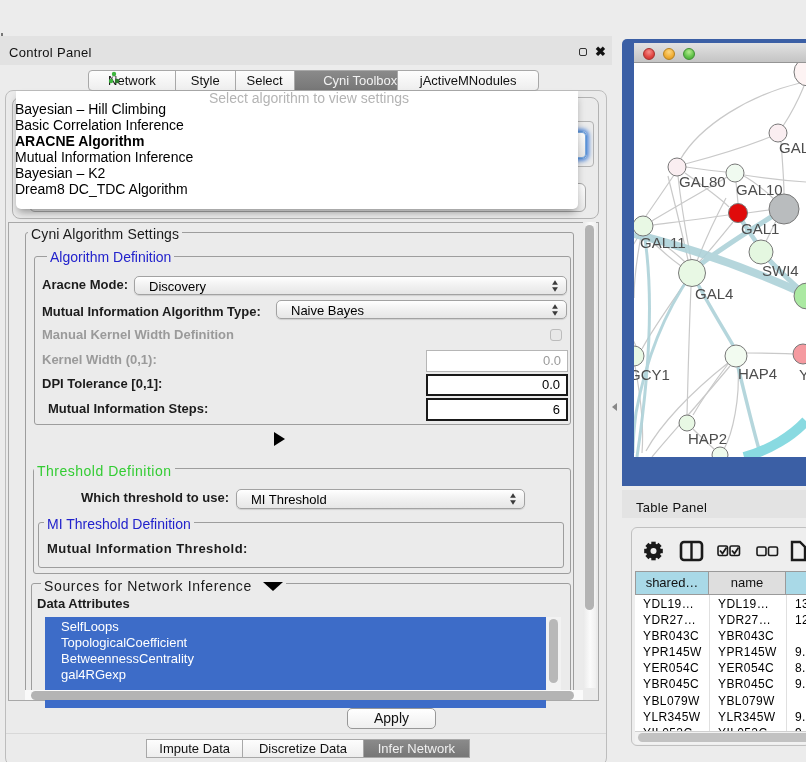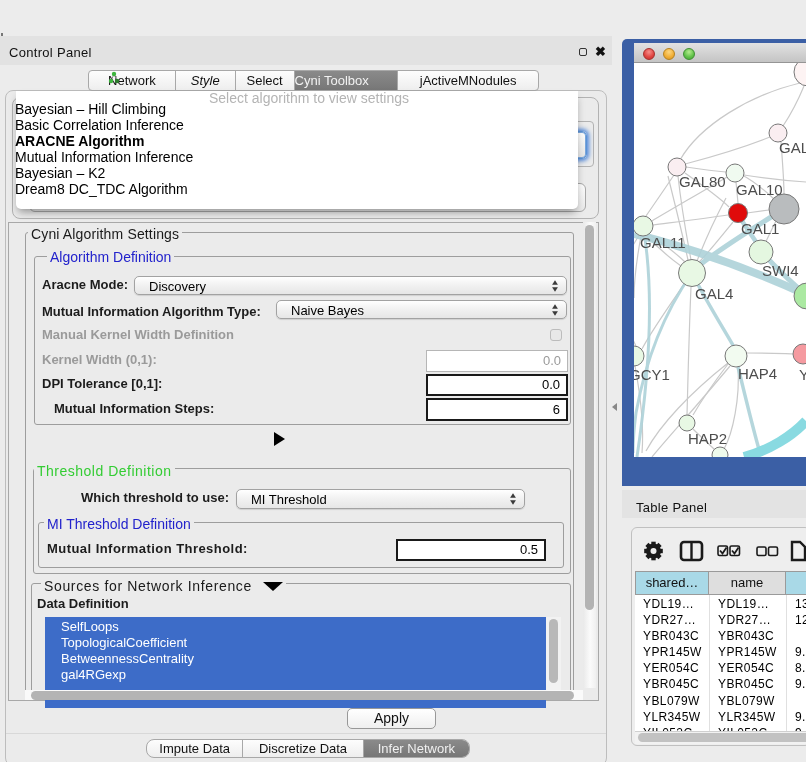--- a/index.html
+++ b/index.html
@@ -30,23 +30,23 @@
 
 <div id="toptabs" class="abs" style="left:88px;top:37px;width:451px;height:21px;z-index:5;">
       <div style="display:flex;height:21px;border:1px solid #a8a8a8;border-radius:4px;overflow:hidden;background:linear-gradient(#fdfdfd,#eee);">
         <div style="width:86px;text-align:center;font-size:13px;line-height:19px;color:#111;"><svg width="12" height="13" viewBox="0 0 12 13" style="vertical-align:-2px;margin-right:2px;">
             <line x1="3" y1="10" x2="6" y2="3" stroke="#888" stroke-width="1"></line>
             <line x1="6" y1="3" x2="9" y2="10" stroke="#888" stroke-width="1"></line>
             <circle cx="6" cy="3" r="2.2" fill="#3db53d"></circle>
             <circle cx="3" cy="10" r="2.2" fill="#3db53d"></circle>
             <circle cx="9" cy="10" r="2.2" fill="#2a7a2a"></circle>
           </svg>Network</div>
-        <div style="width:60px;text-align:center;font-size:13px;line-height:19px;border-left:1px solid #a8a8a8;color:#111;font-style:italic;">Style</div>
+        <div style="width:60px;text-align:center;font-size:13px;line-height:19px;border-left:1px solid #a8a8a8;color:#111;">Style</div>
         <div style="width:59px;text-align:center;font-size:13px;line-height:19px;border-left:1px solid #a8a8a8;color:#111;">Select</div>
-        <div style="width:104px;text-align:left;font-size:13px;line-height:19px;border-left:1px solid #a8a8a8;background:linear-gradient(#8a8a8a,#777);color:#f2f2f2;">Cyni Toolbox</div>
+        <div style="width:104px;text-align:right;font-size:13px;line-height:19px;border-left:1px solid #a8a8a8;background:linear-gradient(#8a8a8a,#777);color:#f2f2f2;">Cyni Toolbox</div>
         <div style="width:141px;text-align:center;font-size:13px;line-height:19px;border-left:1px solid #a8a8a8;color:#111;">jActiveMNodules</div>
       </div>
     </div>
 
 <div class="abs" style="left:5px;top:57px;width:602px;height:676px;border:1px solid #bdbdbd;border-radius:8px;background:#ebebeb;"></div>
 
 <div class="abs" style="left:12px;top:64px;width:587px;height:122px;border:1px solid #b2b2b2;border-radius:8px;"></div>
 <div class="abs" style="left:20px;top:88px;width:574px;height:46px;border:1px solid #b2b2b2;border-radius:4px;"></div>
 <div class="combo" style="left:24px;top:98px;width:563px;height:28px;box-shadow:0 0 4px 1.5px rgba(64,125,216,0.9), inset 0 0 0 1px #7aa6dc;border-color:#5b93d5;"></div>
 <div class="abs" style="left:29px;top:150px;width:557px;height:29px;border:1px solid #a8a8a8;border-radius:6px;background:linear-gradient(#fdfdfd,#e9e9e9);"></div>
@@ -83,21 +83,21 @@
 
 <div class="lbl dis" style="left:42px;top:294px;">Manual Kernel Width Definition</div>
 <div class="abs" style="left:550px;top:296px;width:12px;height:12px;border:1px solid #bcbcbc;border-radius:3px;background:#e8e8e8;"></div>
 
 <div class="lbl dis" style="left:42px;top:319px;">Kernel Width (0,1):</div>
 <div class="field dis" style="left:426px;top:317px;width:142px;height:22px;border:1px solid #b6b6b6;line-height:20px;">0.0</div>
 
 <div class="lbl" style="left:42px;top:343px;">DPI Tolerance [0,1]:</div>
 <div class="field" style="left:426px;top:341px;width:142px;height:22px;border:2px solid #1a1a1a;line-height:18px;">0.0</div>
 
-<div class="lbl" style="left:54px;top:368px;">Mutual Information Steps:</div>
+<div class="lbl" style="left:48px;top:368px;">Mutual Information Steps:</div>
 <div class="field" style="left:426px;top:365px;width:142px;height:23px;border:2px solid #1a1a1a;line-height:19px;">6</div>
 
 <div class="abs" style="left:274px;top:399px;width:0;height:0;border-left:11px solid #000;border-top:7px solid transparent;border-bottom:7px solid transparent;"></div>
 
 <div class="group" style="left:33px;top:435px;width:538px;height:106px;"></div>
 <div class="gtitle" style="left:34px;top:428px;color:#33cc33;letter-spacing:0.5px;">Threshold Definition</div>
 
 <div class="lbl" style="left:81px;top:457px;">Which threshold to use:</div>
 <div class="combo" id="cb3" style="left:236px;top:456px;width:289px;height:20px;">
       <span class="ct">MI Threshold</span>
@@ -106,43 +106,42 @@
           <path d="M3,0.2 L5.9,4.8 H0.1 Z" fill="#3a3a3a"></path>
           <path d="M3,11.8 L5.9,7.2 H0.1 Z" fill="#3a3a3a"></path>
         </svg>
       </span>
     </div>
 
 <div class="group" style="left:38px;top:489px;width:526px;height:46px;"></div>
 <div class="gtitle" style="left:44px;top:481px;color:#2222cc;">MI Threshold Definition</div>
 
 <div class="lbl" style="left:47px;top:508px;letter-spacing:0.45px;">Mutual Information Threshold:</div>
-<div class="field" style="left:396px;top:506px;width:150px;height:22px;border:2px solid #1a1a1a;line-height:18px;">0.5</div>
 
 <div class="group" style="left:31px;top:550px;width:540px;height:117px;"></div>
 <div class="gtitle" style="left:41px;top:543px;color:#1a1a1a;letter-spacing:0.65px;padding-right:34px;">Sources for Network Inference</div>
 <div class="abs" style="left:263px;top:549px;width:0;height:0;border-top:9px solid #000;border-left:10px solid transparent;border-right:10px solid transparent;"></div>
 
-<div class="lbl" style="left:37px;top:563px;">Data Definition</div>
+<div class="lbl" style="left:37px;top:563px;">Data Attributes</div>
 
 <div class="abs" style="left:45px;top:584px;width:501px;height:91px;background:#3d6cc8;overflow:hidden;">
   <div style="font-size:13px;color:#fff;padding-left:16px;line-height:16px;padding-top:2px;">SelfLoops<br>TopologicalCoefficient<br>BetweennessCentrality<br>gal4RGexp</div>
 </div>
 <div class="abs" style="left:546px;top:584px;width:15px;height:73px;background:#f2f2f2;"></div>
 <div class="abs" style="left:549px;top:586px;width:9px;height:64px;background:#b8b8b8;border-radius:5px;"></div>
 
 <div class="abs" style="left:25px;top:657px;width:558px;height:10px;background:#fafafa;"></div>
 <div class="abs" style="left:31px;top:658px;width:543px;height:9px;background:#b4b4b4;border-radius:5px;"></div>
 
 <div class="abs" style="left:347px;top:675px;width:89px;height:21px;border:1px solid #989898;border-radius:5px;background:linear-gradient(#ffffff,#efefef);text-align:center;font-size:14px;line-height:19px;color:#111;">Apply</div>
 
 <div class="abs" style="left:6px;top:700px;width:600px;height:1px;background:#d8d8d8;"></div>
 
 <div id="bottabs" class="abs" style="left:146px;top:706px;width:324px;height:19px;">
-      <div style="display:flex;height:19px;border:1px solid #a8a8a8;border-radius:8px;overflow:hidden;background:linear-gradient(#fdfdfd,#eee);">
+      <div style="display:flex;height:19px;border:1px solid #a8a8a8;border-radius:0;overflow:hidden;background:linear-gradient(#fdfdfd,#eee);">
         <div style="width:96px;text-align:center;font-size:13px;line-height:17px;color:#111;">Impute Data</div>
         <div style="width:121px;text-align:center;font-size:13px;line-height:17px;border-left:1px solid #a8a8a8;color:#111;">Discretize Data</div>
         <div style="width:107px;text-align:center;font-size:13px;line-height:17px;border-left:1px solid #a8a8a8;background:linear-gradient(#8a8a8a,#777);color:#f0f0f0;">Infer Network</div>
       </div>
     </div>
 
 <div class="abs" style="left:4px;top:756px;width:21px;height:18px;border:2px solid #8a8a8a;background:#f2f2f2;"></div>
 
 <div class="abs" style="left:583px;top:189px;width:13px;height:466px;background:linear-gradient(90deg,#e9e9e9,#fbfbfb 55%,#f0f0f0);"></div>
 <div class="abs" style="left:585px;top:192px;width:9px;height:385px;background:#b3b3b3;border-radius:5px;"></div>

